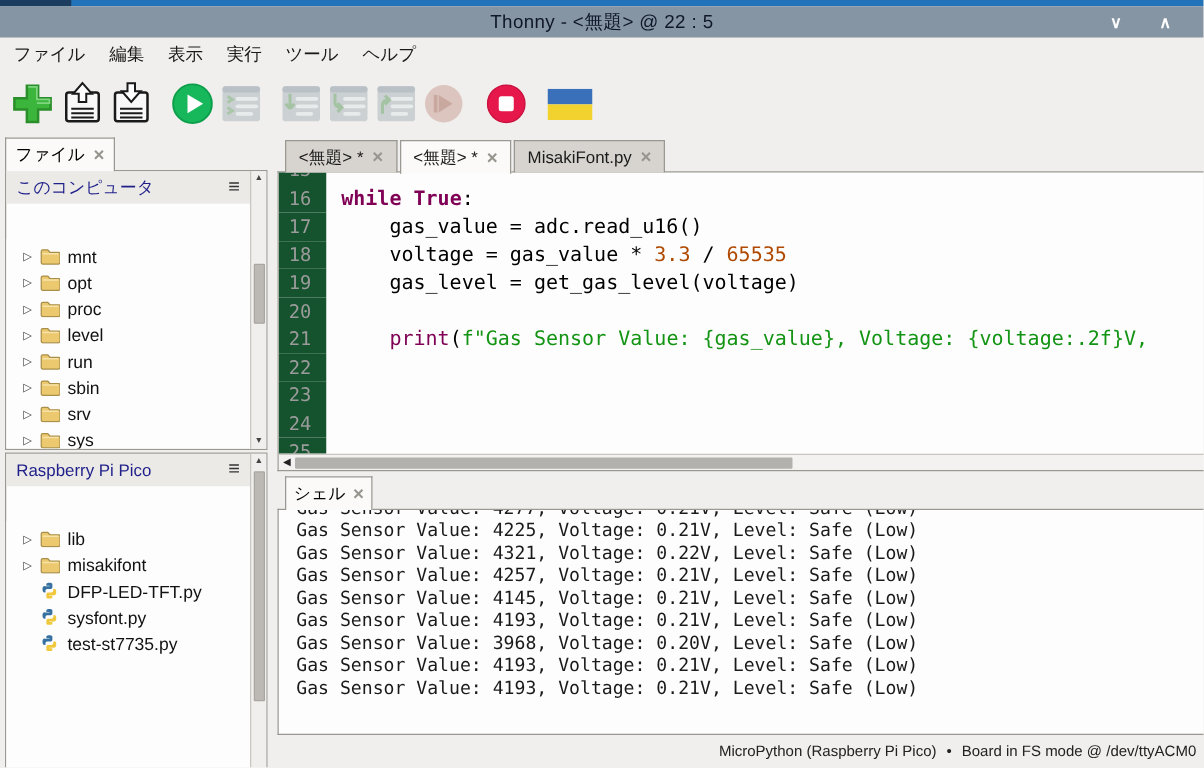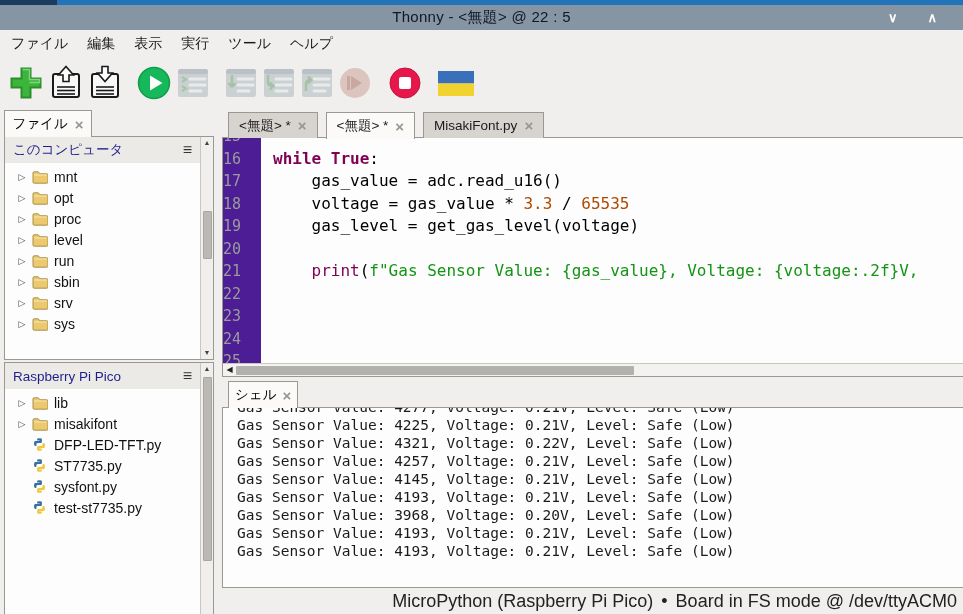--- a/index.html
+++ b/index.html
@@ -28,47 +28,47 @@
   .tbtn { height:46px; display:flex; align-items:center; justify-content:center; }
 
   
   .side-tab { position:absolute; left:4px; top:110px; width:88px; height:27px; background:#fbfaf9;
               border:1px solid #9b9892; border-bottom:none; z-index:3;
               display:flex; align-items:center; justify-content:center; gap:7px; font-size:13.5px; }
   .closex { color:#98948e; font-weight:bold; font-size:15px; line-height:1; }
   .panel { position:absolute; left:4px; width:210px; background:#fdfdfd; border:1px solid #9b9892; display:flex; }
   .panel.computer { top:136px; height:224px; }
   .panel.pico { top:362px; height:278px; }
-  .panel-main { flex:1; display:flex; flex-direction:column; min-width:0; overflow:hidden; }
+  .panel-main { flex:1; display:flex; flex-direction:column; min-width:0; overflow:hidden;gap:28px; }
   .panel-header { height:26px; background:#ebeae7; display:flex; align-items:center; padding:0 8px; flex:none; }
   .panel-header .htext { color:#1f1f8a; font-size:13.5px; flex:1; white-space:nowrap; }
   .menu-glyph { color:#333; font-size:16px; font-weight:bold; line-height:1; }
   .tree { flex:1; background:#fdfdfd; overflow:hidden; padding-top:3px; }
   .trow { height:21px; display:flex; align-items:center; padding-left:12px; gap:5px; font-size:14px; color:#111; white-space:nowrap; }
   .expander { width:10px; color:#444; font-size:9px; text-align:center; flex:none; }
   .ticon { width:17px; height:16px; flex:none; display:flex; align-items:center; }
   .vscroll { width:13px; background:#f0efed; border-left:1px solid #c9c6c2; display:flex;
              flex-direction:column; align-items:center; flex:none; }
   .sarr { height:12px; width:100%; font-size:7px; color:#444; text-align:center; line-height:12px; flex:none; }
   .sthumb { width:9px; background:#bcb9b5; border:1px solid #a9a6a1; border-radius:1px; flex:none; }
   .computer .sthumb { margin-top:62px; height:48px; }
   .pico .sthumb { margin-top:2px; height:184px; }
 
   
-  .tabs { position:absolute; left:228px; top:111px; height:27px; display:flex; align-items:flex-end; z-index:3;gap:6px; }
+  .tabs { position:absolute; left:228px; top:111px; height:27px; display:flex; align-items:flex-end; z-index:3; }
   .etab { height:26px; padding:0 10px; display:flex; align-items:center; gap:7px; background:#d7d4d0;
           border:1px solid #9b9892; border-bottom:none; font-size:13.5px; margin-right:2px; color:#1a1a1a; white-space:nowrap; }
   .etab.active { height:27px; margin-bottom:-1px; background:#fbfaf9; position:relative; z-index:4; }
 
   
   .editor-box { position:absolute; left:222px; top:137px; width:745px; height:240px; background:#fdfdfd;
                 border:1px solid #9b9892; border-right:none; overflow:hidden; display:flex; flex-direction:column; }
   .editor-lines { flex:1; overflow:hidden; margin-top:-13px; }
   .eline { height:22.5px; display:flex; }
-  .lno { width:38px; flex:none; background:#4c1d95; color:#9b9b9b; text-align:left; padding-right:4px;
+  .lno { width:38px; flex:none; background:#14532d; color:#9b9b9b; text-align:center; padding-right:4px;
          font-family:"DejaVu Sans Mono", monospace; font-size:15px; line-height:22.5px; }
   .ecode { white-space:pre; font-family:"DejaVu Sans Mono", monospace; font-size:16px; line-height:22.5px;
            padding-left:12px; color:#000; }
   .seg-keyword { color:#7f0055; font-weight:bold; }
   .seg-builtin { color:#7f0055; }
   .seg-number { color:#b04900; }
   .seg-string { color:#149414; }
   .hscroll { height:13px; flex:none; background:#f3f2f0; border-top:1px solid #c9c6c2; display:flex; align-items:center; }
   .harr { width:13px; text-align:center; font-size:8px; color:#222; line-height:12px; flex:none; }
   .hthumb { height:9px; width:398px; background:#b3b1ae; border-radius:1px; }
@@ -78,21 +78,21 @@
                border:1px solid #9b9892; border-bottom:none; z-index:3;
                display:flex; align-items:center; gap:6px; font-size:13.5px; }
   .shell-box { position:absolute; left:222px; top:407px; width:745px; height:181px; background:#fdfdfd;
                border:1px solid #9b9892; border-right:none; overflow:hidden; }
   .shell-lines { margin-top:-10px; padding-left:14px; }
   .sline { height:18px; font-family:"DejaVu Sans Mono", monospace; font-size:14.5px; line-height:18px;
            white-space:pre; color:#1a1a1a; }
 
   
   .statusbar { position:absolute; left:0; bottom:0; width:100%; height:26px; display:flex; align-items:center;
-               justify-content:flex-end; padding-right:6px; font-size:18px; color:#222; gap:8px; }
+               justify-content:flex-end; padding-right:6px; font-size:12px; color:#222; gap:8px; }
 </style>
 </head>
 <body>
 
 <div class="window">
 
   <div class="top-strip">
       <div class="corner"></div>
     </div>
   <div class="titlebar">
@@ -345,30 +345,20 @@
           </div>
           <div class="trow">
             <span class="expander"></span>
             <span class="ticon">
               <svg width="15" height="15" viewBox="0 0 15 15">
                 <path d="M7.5 1.2c-2.6 0-2.4 1.1-2.4 1.1v1.2h2.5v.4H3.7s-1.7-.2-1.7 2.5c0 2.6 1.5 2.5 1.5 2.5h.9V7.6s-.1-1.5 1.5-1.5h2.5s1.5 0 1.5-1.4V2.3s.2-1.1-2.4-1.1z" fill="#3771a1"></path>
                 <path d="M7.5 13.8c2.6 0 2.4-1.1 2.4-1.1v-1.2H7.4v-.4h3.9s1.7.2 1.7-2.5c0-2.6-1.5-2.5-1.5-2.5h-.9v1.3s.1 1.5-1.5 1.5H6.6s-1.5 0-1.5 1.4v2.4s-.2 1.1 2.4 1.1z" fill="#f0c83c"></path>
               </svg>
             </span>
             <span>DFP-LED-TFT.py</span>
-          </div>
-          <div class="trow">
-            <span class="expander"></span>
-            <span class="ticon">
-              <svg width="15" height="15" viewBox="0 0 15 15">
-                <path d="M7.5 1.2c-2.6 0-2.4 1.1-2.4 1.1v1.2h2.5v.4H3.7s-1.7-.2-1.7 2.5c0 2.6 1.5 2.5 1.5 2.5h.9V7.6s-.1-1.5 1.5-1.5h2.5s1.5 0 1.5-1.4V2.3s.2-1.1-2.4-1.1z" fill="#3771a1"></path>
-                <path d="M7.5 13.8c2.6 0 2.4-1.1 2.4-1.1v-1.2H7.4v-.4h3.9s1.7.2 1.7-2.5c0-2.6-1.5-2.5-1.5-2.5h-.9v1.3s.1 1.5-1.5 1.5H6.6s-1.5 0-1.5 1.4v2.4s-.2 1.1 2.4 1.1z" fill="#f0c83c"></path>
-              </svg>
-            </span>
-            <span>ST7735.py</span>
           </div>
           <div class="trow">
             <span class="expander"></span>
             <span class="ticon">
               <svg width="15" height="15" viewBox="0 0 15 15">
                 <path d="M7.5 1.2c-2.6 0-2.4 1.1-2.4 1.1v1.2h2.5v.4H3.7s-1.7-.2-1.7 2.5c0 2.6 1.5 2.5 1.5 2.5h.9V7.6s-.1-1.5 1.5-1.5h2.5s1.5 0 1.5-1.4V2.3s.2-1.1-2.4-1.1z" fill="#3771a1"></path>
                 <path d="M7.5 13.8c2.6 0 2.4-1.1 2.4-1.1v-1.2H7.4v-.4h3.9s1.7.2 1.7-2.5c0-2.6-1.5-2.5-1.5-2.5h-.9v1.3s.1 1.5-1.5 1.5H6.6s-1.5 0-1.5 1.4v2.4s-.2 1.1 2.4 1.1z" fill="#f0c83c"></path>
               </svg>
             </span>
             <span>sysfont.py</span>

